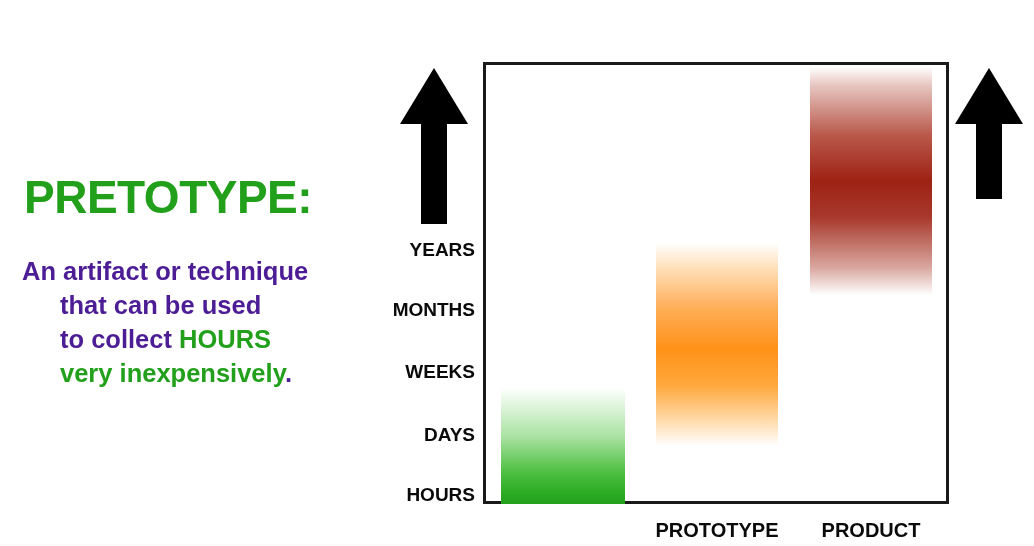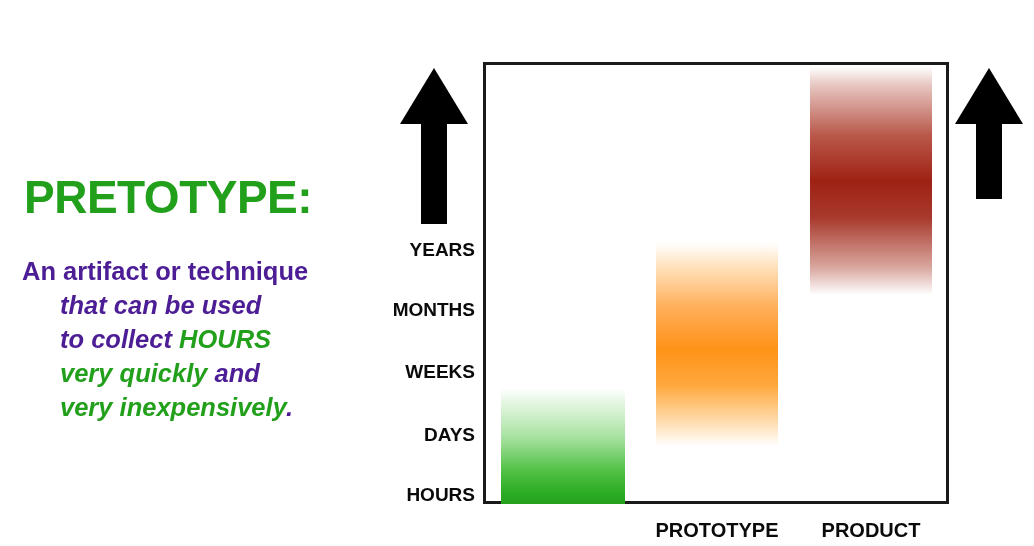--- a/index.html
+++ b/index.html
@@ -23,21 +23,21 @@
     position:absolute;left:24px;top:158px;
     font-size:46px;font-weight:700;letter-spacing:-0.5px;
     color:#22a01c;line-height:1;white-space:nowrap;
   }
   .blurb{
     position:absolute;left:22px;top:238px;width:360px;
     font-size:25.5px;font-weight:700;line-height:34px;
     color:#0a0a0a;
   }
   .blurb .ln{display:block;white-space:nowrap;}
-  .blurb .ind{padding-left:38px;font-style:italic;}
+  .blurb .ind{padding-left:38px;}
   .g{color:#22a01c;}
   .k{color:#4c1d95;}
 
   
   .arrow{position:absolute;}
   .arrow .shaft{position:absolute;background:#000;}
   .arrow .head{position:absolute;width:0;height:0;border-style:solid;}
 
   #arrow-left{left:400px;top:52px;width:68px;height:156px;}
   #arrow-left .shaft{left:21px;top:54px;width:26px;height:102px;}
@@ -82,23 +82,20 @@
     <span class="ln">
       <span class="k">An artifact or technique</span>
     </span>
     <span class="ln ind">
       <span class="k">that can be used</span>
     </span>
     <span class="ln ind">
       <span class="k">to collect </span><span class="g">HOURS</span>
     </span>
     <span class="ln ind">
-      <span class="g">very quickly</span><span class="k"> and</span>
-    </span>
-    <span class="ln ind">
       <span class="g">very inexpensively</span><span class="k">.</span>
     </span>
   </div>
 
   <div class="arrow" id="arrow-left">
     <div class="head"></div>
     <div class="shaft"></div>
   </div>
 
   <div class="arrow" id="arrow-right">

